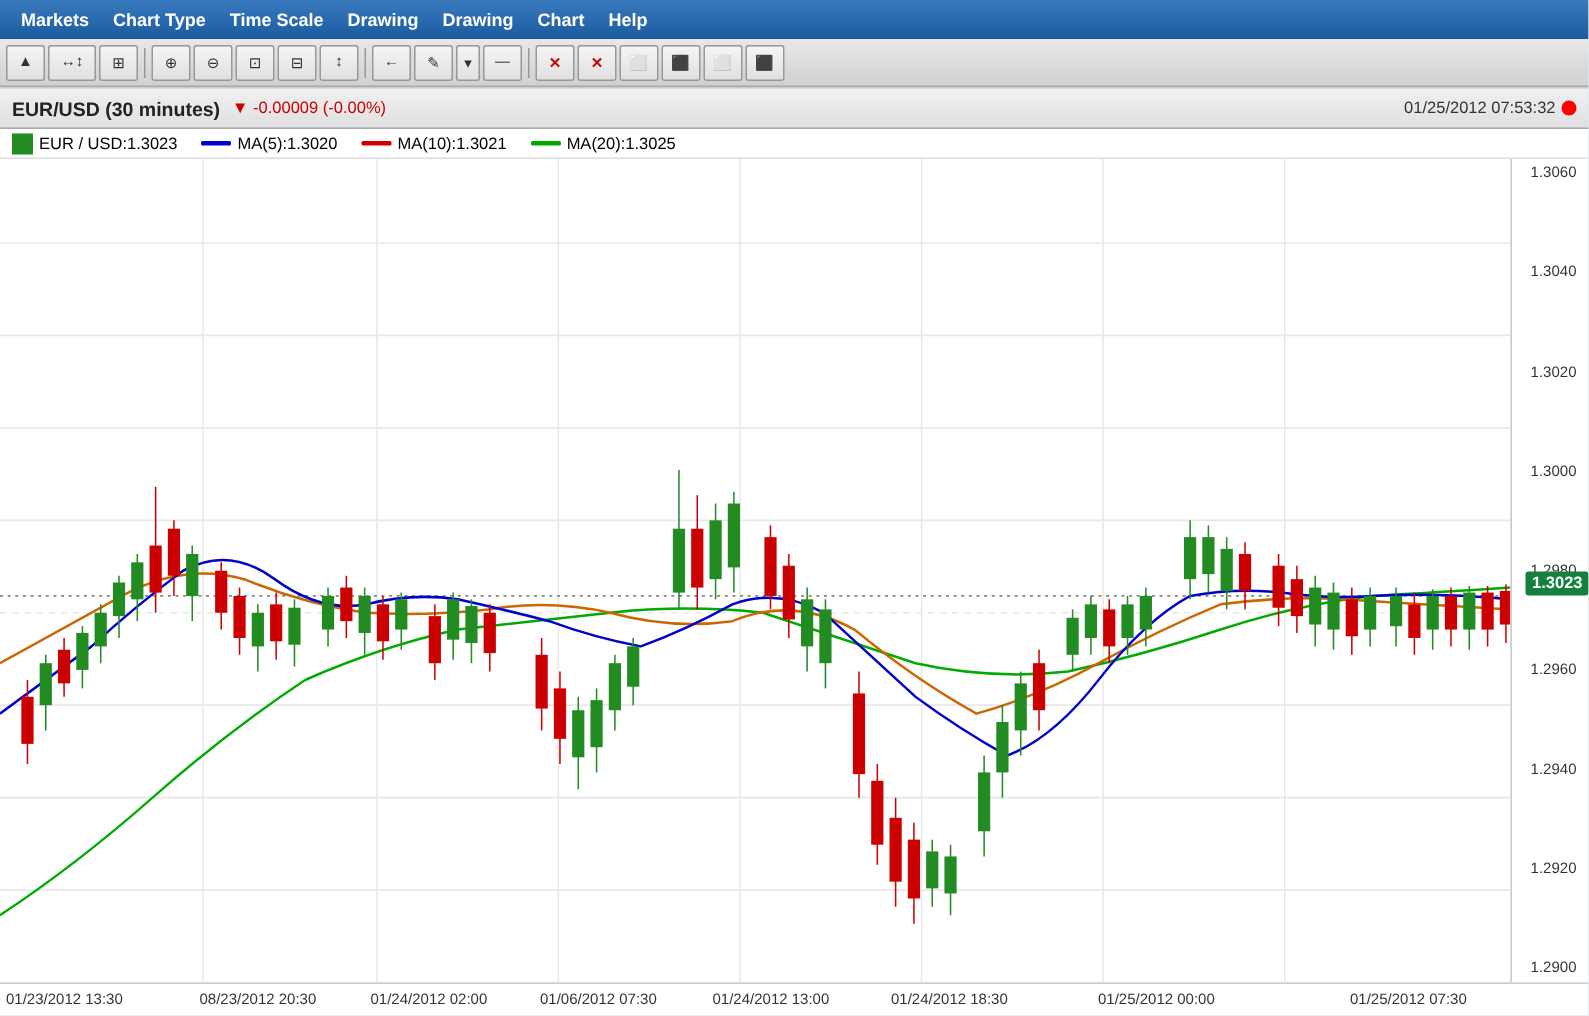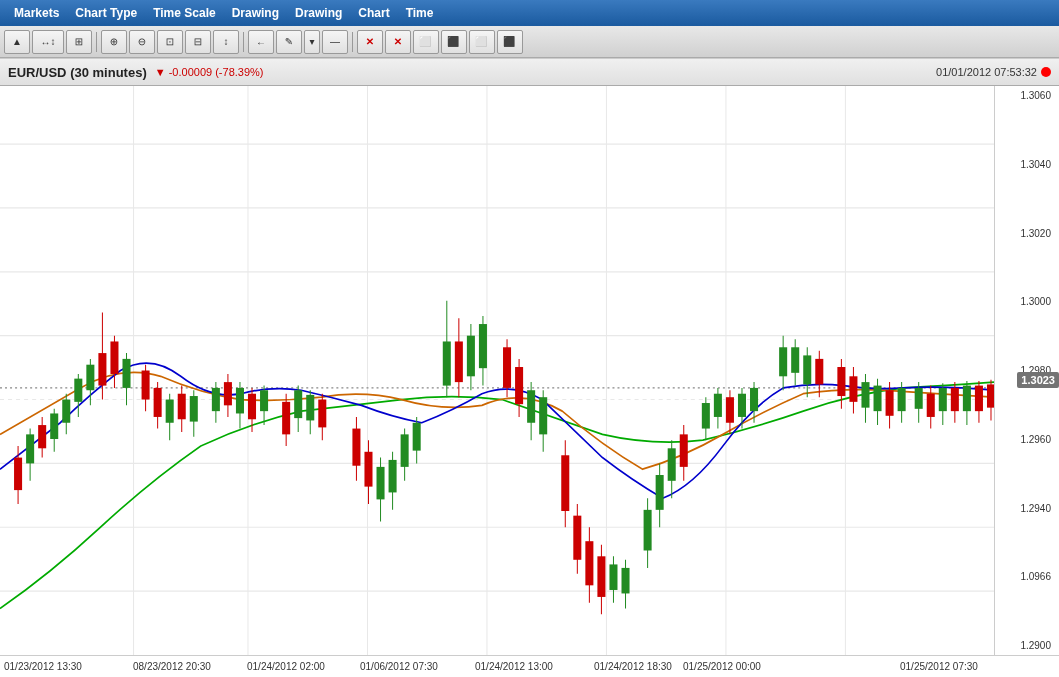--- a/index.html
+++ b/index.html
@@ -122,41 +122,41 @@
       position: relative;
     }
 
     #chart-canvas-wrapper {
       flex: 1;
       position: relative;
       overflow: hidden;
     }
 
     #price-axis {
-      width: 65px;
+      width: 52px;
       background: white;
       position: relative;
       border-left: 1px solid #ccc;
       display: flex;
       flex-direction: column;
       justify-content: space-between;
       padding: 4px 4px;
     }
 
     .price-label {
       font-size: 10px;
       color: #333;
       text-align: right;
       padding-right: 4px;
     }
 
     .current-price-badge {
       position: absolute;
       right: 0;
-      background: #737373;
+      background: #15803d;
       color: white;
       font-size: 11px;
       font-weight: bold;
       padding: 2px 4px;
       border-radius: 2px;
     }
 
     #time-axis {
       height: 22px;
       background: white;
@@ -183,21 +183,21 @@
 </head>
 <body>
 
 <div id="menu-bar">
 <div class="menu-item">Markets</div>
     <div class="menu-item">Chart Type</div>
     <div class="menu-item">Time Scale</div>
     <div class="menu-item">Drawing</div>
     <div class="menu-item">Drawing</div>
     <div class="menu-item">Chart</div>
-    <div class="menu-item">Time</div>
+    <div class="menu-item">Help</div>
   </div>
 
 <div id="toolbar">
   <div class="toolbar-btn">▲</div>
   <div class="toolbar-btn" style="width:32px">↔↕</div>
   <div class="toolbar-btn">⊞</div>
   <div class="toolbar-separator"></div>
   <div class="toolbar-btn">⊕</div>
   <div class="toolbar-btn">⊖</div>
   <div class="toolbar-btn">⊡</div>
@@ -218,26 +218,44 @@
 </div>
 
 <div id="main-area">
 
   <div id="chart-header">
     <span id="chart-title">
       <span>EUR/USD</span>
       (<span>30 minutes</span>)
     </span>
     <span style="color:#cc0000; margin-left:8px; font-size:11px;">
-      ▼ <span>-0.00009</span> (<span>-78.39%</span>)
+      ▼ <span>-0.00009</span> (<span>-0.00%</span>)
     </span>
-    <span id="chart-timestamp">01/01/2012 07:53:32</span>
+    <span id="chart-timestamp">01/25/2012 07:53:32</span>
     <div id="live-indicator"></div>
   </div>
 
+  <div id="chart-legend">
+    <div class="legend-item">
+      <div style="width:14px;height:14px;background:#228B22;"></div>
+      <span>EUR / USD:1.3023</span>
+    </div>
+    <div class="legend-item">
+      <div class="legend-color" style="background:#0000cc;"></div>
+      <span>MA(5):1.3020</span>
+    </div>
+    <div class="legend-item">
+      <div class="legend-color" style="background:#cc0000;"></div>
+      <span>MA(10):1.3021</span>
+    </div>
+    <div class="legend-item">
+      <div class="legend-color" style="background:#00aa00;"></div>
+      <span>MA(20):1.3025</span>
+    </div>
+  </div>
 
   <div id="chart-and-axis">
     <div id="chart-canvas-wrapper">
       <svg id="chart-svg" viewBox="0 0 990 490" preserveAspectRatio="none" xmlns="http://www.w3.org/2000/svg">
 
         <rect width="990" height="490" fill="white"></rect>
 
         <line x1="0" y1="50" x2="990" y2="50" stroke="#e8e8e8" stroke-width="1"></line>
         <line x1="0" y1="105" x2="990" y2="105" stroke="#e8e8e8" stroke-width="1"></line>
         <line x1="0" y1="160" x2="990" y2="160" stroke="#e8e8e8" stroke-width="1"></line>
@@ -426,30 +444,30 @@
     </div>
 
     <div id="price-axis">
       <div class="price-label">1.3060</div>
       <div class="price-label">1.3040</div>
       <div class="price-label">1.3020</div>
       <div class="price-label">1.3000</div>
       <div class="price-label">1.2980</div>
       <div class="price-label">1.2960</div>
       <div class="price-label">1.2940</div>
-      <div class="price-label">1.0966</div>
+      <div class="price-label">1.2920</div>
       <div class="price-label">1.2900</div>
 
       <div class="current-price-badge" style="top: calc(52% - 10px);">1.3023</div>
     </div>
   </div>
 
   <div id="time-axis" style="position:relative; height:22px; background:white; border-top:1px solid #ccc;">
     <span class="time-label" style="left: 4px;">01/23/2012 13:30</span>
     <span class="time-label" style="left: 133px;">08/23/2012 20:30</span>
     <span class="time-label" style="left: 247px; text-align: right;">01/24/2012 02:00</span>
     <span class="time-label" style="left: 360px;">01/06/2012 07:30</span>
     <span class="time-label" style="left: 475px;">01/24/2012 13:00</span>
     <span class="time-label" style="left: 594px;">01/24/2012 18:30</span>
-    <span class="time-label" style="left: 683px;">01/25/2012 00:00</span>
+    <span class="time-label" style="left: 732px;">01/25/2012 00:00</span>
     <span class="time-label" style="left: 900px;">01/25/2012 07:30</span>
   </div>
 </div>
 
 </body></html>

